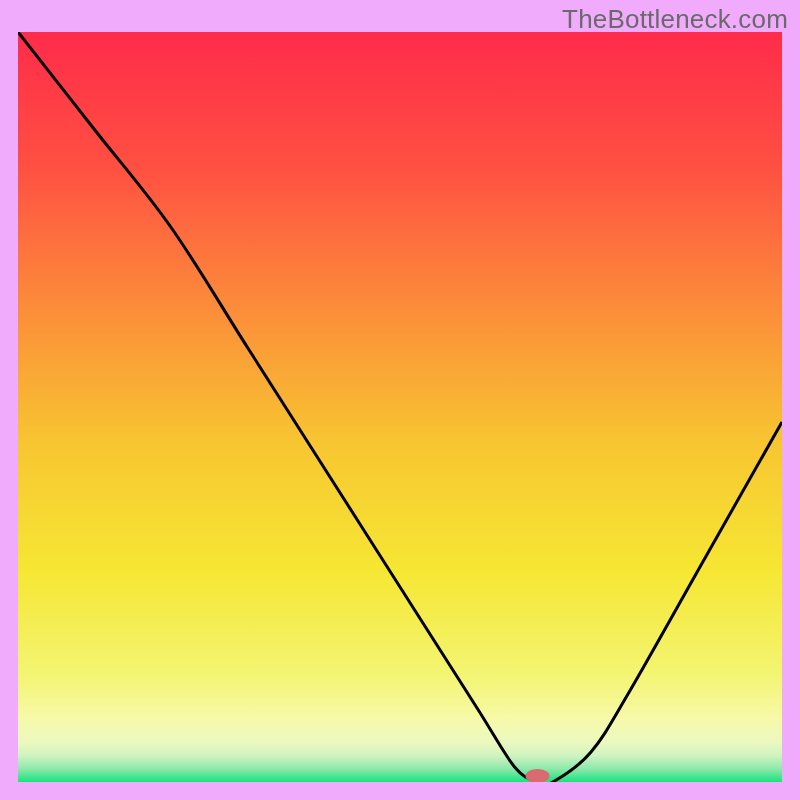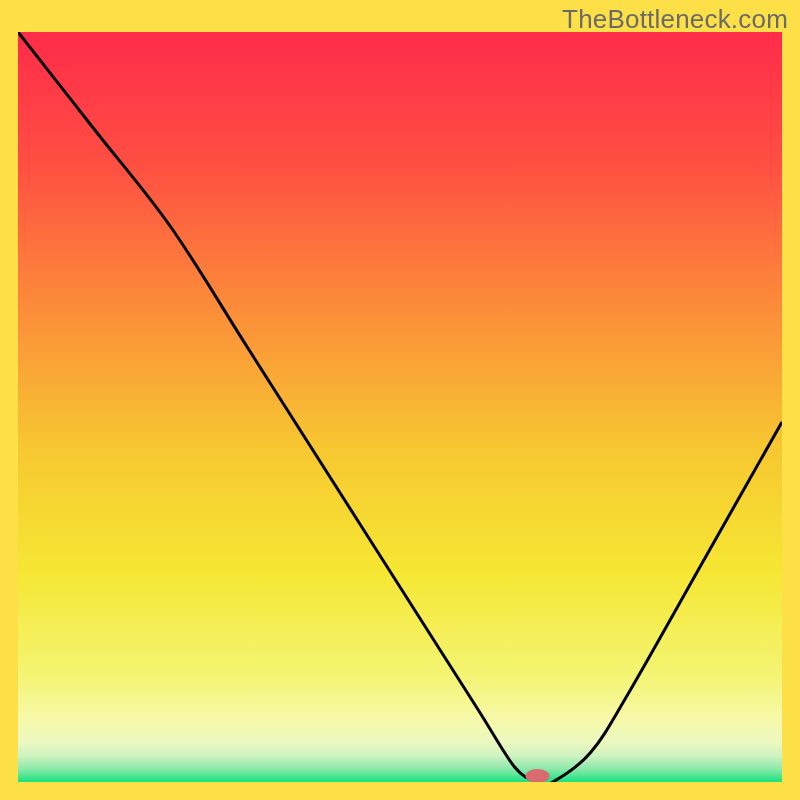--- a/index.html
+++ b/index.html
@@ -7,21 +7,21 @@
     padding: 0;
     width: 800px;
     height: 800px;
     background: #000;
     overflow: hidden;
   }
   .outer {
     position: relative;
     width: 800px;
     height: 800px;
-    background: #fde047;
+    background: #f0abfc;
   }
   .watermark {
     position: absolute;
     top: 4px;
     right: 12px;
     font-family: Arial, Helvetica, sans-serif;
     font-size: 26px;
     font-weight: 500;
     color: #6a6a6a;
     letter-spacing: 0.2px;

